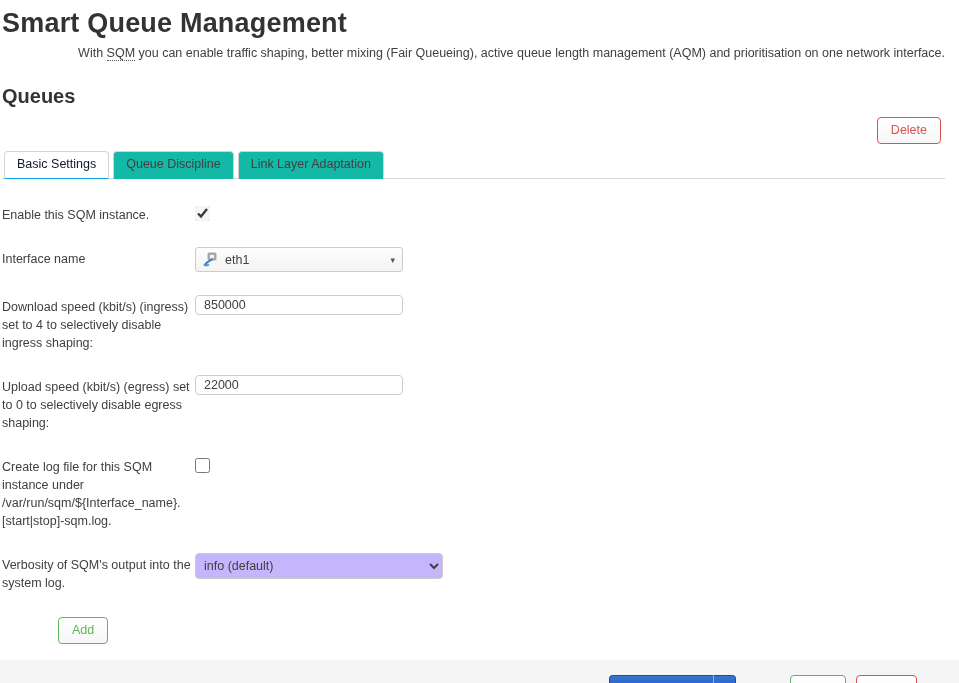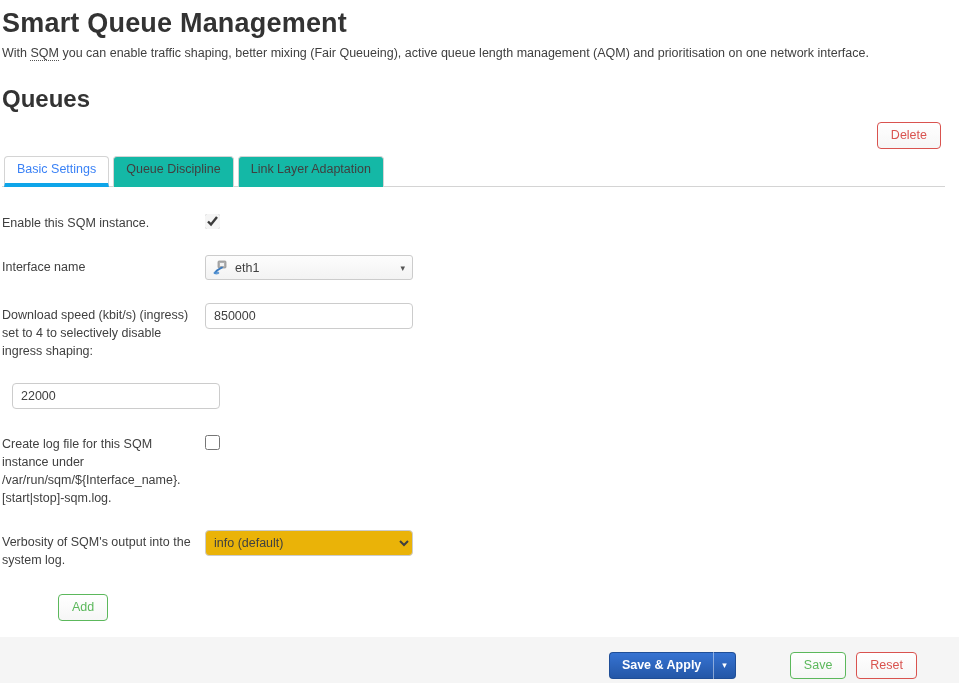--- a/index.html
+++ b/index.html
@@ -13,25 +13,25 @@
   .page { width: 959px; min-height: 683px; position: relative; }
   .content { padding: 0 14px 0 2px; }
 
   h1.page-title {
     font-size: 27px;
     font-weight: bold;
     color: #333;
     padding: 8px 0 2px 0;
     letter-spacing: 0.2px;
   }
-  p.page-desc { font-size: 12.5px; color: #404040; margin: 4px 0 0 0; line-height: 16px; }
+  p.page-desc { font-size: 12.5px; color: #404040; margin: 4px 0 0 0; line-height: 16px; text-align: right; }
   p.page-desc abbr { border-bottom: 1px dotted #555; cursor: help; }
 
   h2.section-title {
-    font-size: 24px;
+    font-size: 20px;
     font-weight: bold;
     color: #333;
     margin-top: 24px;
   }
 
   .delete-row { height: 28px; margin-top: 9px; position: relative; }
   .delete-row .btn { position: absolute; right: 4px; top: 0; }
 
   
   .btn {
@@ -62,46 +62,46 @@
     border-radius: 4px 4px 0 0;
     background: #14b8a6;
     color: #404040;
     margin-right: 4px;
     margin-bottom: -1px;
     cursor: pointer;
     line-height: 15px;
   }
   .tab.active {
     background: #fff;
-    color: #3b82f6;
-    border-bottom: 4px solid #0ea5e9;
+    color: #0f172a;
+    border-bottom: 1px solid #0ea5e9;
   }
 
   
   .form { padding: 24px 0 0 0; }
   .frow { display: flex; align-items: flex-start; margin-bottom: 23px; }
   .lbl {
     width: 193px;
     text-align: left;
     line-height: 18px;
     padding-top: 3px;
     color: #404040;
     flex: none;
   }
-  .ctl { margin-left: 10px; }
+  .ctl { }
 
   input[type="checkbox"] {
     width: 15px; height: 15px;
     margin-top: 3px;
     accent-color: #f5f5f5;
   }
 
   input.text-input {
     width: 208px;
-    height: 26px;
+    height: 20px;
     border: 1px solid #ccc;
     border-radius: 4px;
     padding: 0 8px;
     font-family: "Liberation Sans", sans-serif;
     font-size: 12.5px;
     color: #404040;
     background: #fff;
     outline: none;
   }
 
@@ -114,29 +114,29 @@
     display: flex;
     align-items: center;
     padding: 0 7px;
     cursor: pointer;
   }
   .combo .eth-icon { width: 16px; height: 15px; margin-right: 6px; flex: none; display: inline-block; }
   .combo .combo-text { flex: 1; color: #404040; }
   .combo .combo-caret { color: #555; font-size: 9px; }
 
   select.select-input {
-    width: 208px;
+    width: 248px;
     height: 26px;
     border: 1px solid #ccc;
     border-radius: 4px;
     padding: 2px 4px;
     font-family: "Liberation Sans", sans-serif;
     font-size: 12.5px;
     color: #404040;
-    background: #eab308;
+    background: #c4b5fd;
   }
 
   .add-row { padding: 2px 0 16px 12px; }
 
   
   .footer {
     background: #f5f5f5;
     height: 56px;
     display: flex;
     justify-content: flex-end;
@@ -209,20 +209,21 @@
       </div>
 
       <div class="frow">
         <label class="lbl">Download speed (kbit/s) (ingress) set to 4 to selectively disable ingress shaping:</label>
         <div class="ctl">
           <input type="text" class="text-input" value="850000" style="">
         </div>
       </div>
 
       <div class="frow">
+        <label class="lbl">Upload speed (kbit/s) (egress) set to 0 to selectively disable egress shaping:</label>
         <div class="ctl">
           <input type="text" class="text-input" value="22000" style="">
         </div>
       </div>
 
       <div class="frow">
         <label class="lbl">Create log file for this SQM instance under /var/run/sqm/${Interface_name}.[start|stop]-sqm.log.</label>
         <div class="ctl">
           <input type="checkbox" style="">
         </div>

